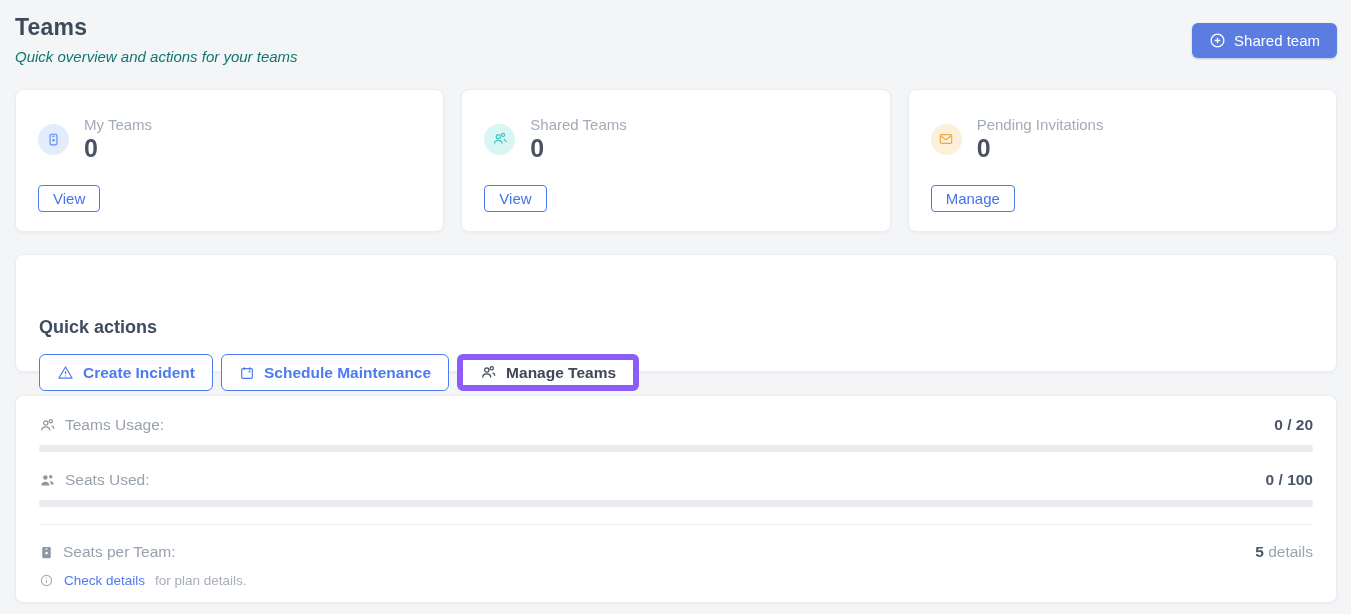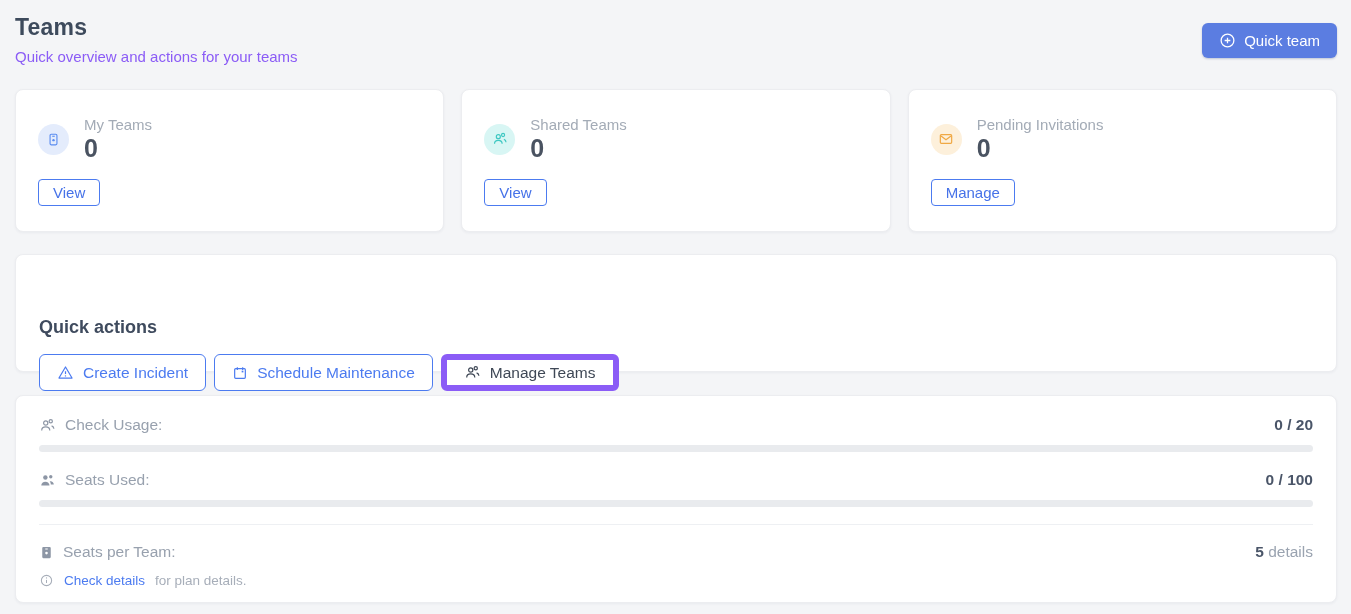--- a/index.html
+++ b/index.html
@@ -8,21 +8,21 @@
     background:#f4f5f7;
     font-family:"Liberation Sans", sans-serif;
     color:#3d4a5c;
     overflow:hidden;
   }
   .page { padding:14px 14px 0 15px; }
 
   
   .header { display:flex; justify-content:space-between; align-items:flex-start; }
   .page-title { font-size:23px; font-weight:700; color:#3d4a5c; letter-spacing:.2px; }
-  .page-subtitle { font-size:15px; color:#8b5cf6; margin-top:7px; }
+  .page-subtitle { font-size:15px; color:#0f766e; margin-top:7px;font-style:italic; }
   .create-btn {
     margin-top:9px; height:35px; padding:0 17px;
     background:#5b7de1; color:#fff; border:none; border-radius:6px;
     font-size:15px; font-family:inherit;
     display:inline-flex; align-items:center; gap:8px; cursor:pointer;
     box-shadow:0 1px 2px rgba(40,60,120,.25);
   }
   .create-btn svg { display:block; }
 
   
@@ -34,36 +34,36 @@
     padding:26px 22px 22px;
   }
   .stat-top { display:flex; align-items:center; gap:15px; }
   .icon-circle { width:31px; height:31px; border-radius:50%; display:flex; align-items:center; justify-content:center; flex:none; }
   .ic-blue   { background:#e4ecfc; color:#5a8cf0; }
   .ic-teal   { background:#d8f6f4; color:#3ec8c2; }
   .ic-orange { background:#fdf0db; color:#f0a843; }
   .stat-label { font-size:15px; color:#a3abb6; }
   .stat-value { font-size:25px; font-weight:700; color:#4a5361; line-height:1.1; margin-top:2px; }
   .stat-action {
-    margin-top:16px; background:#fff; border:1px solid #4c7bf0; color:#4672e8;
+    margin-top:22px; background:#fff; border:1px solid #4c7bf0; color:#4672e8;
     border-radius:4px; padding:4px 14px; font-size:15px; font-family:inherit; cursor:pointer;
   }
 
   
   .panel {
     background:#fff; border:1px solid #ecedf0; border-radius:8px;
     box-shadow:0 1px 3px rgba(25,39,70,.05);
   }
   .quick-panel { margin-top:22px; height:118px; padding:22px 23px; }
   .panel-heading { font-size:18px; font-weight:700; color:#3f4b5e;margin-top:40px; }
   .qa-row { display:flex; gap:8px; margin-top:16px; }
   .qa-btn {
     height:37px; padding:0 17px; background:#fff; border-radius:6px;
     font-size:15.5px; font-family:inherit; cursor:pointer;
-    display:inline-flex; align-items:center; gap:9px;
+    display:inline-flex; align-items:center; gap:9px;font-weight:bold;
   }
   .qa-primary { color:#4c7bf0; border:1px solid #4c7bf0; }
   .qa-default { color:#3f4856; border:6px solid #8b5cf6;text-align:center; }
   .qa-btn svg { display:block; }
 
   
   .usage-panel { margin-top:23px; height:208px; padding:20px 23px 22px; }
   .usage-row { display:flex; justify-content:space-between; align-items:center; }
   .usage-label { display:flex; align-items:center; gap:9px; color:#98a1ae; font-size:15.5px; }
   .usage-label svg { color:#8d96a5; display:block; }
@@ -88,21 +88,21 @@
       <div class="page-title">Teams</div>
       <div class="page-subtitle">Quick overview and actions for your teams</div>
     </div>
     <button class="create-btn">
       <span>
         <svg width="17" height="17" viewBox="0 0 24 24" fill="none" stroke="currentColor" stroke-width="1.8">
           <circle cx="12" cy="12" r="9"></circle>
             <path d="M12 8v8M8 12h8"></path>
         </svg>
       </span>
-      <span>Quick team</span>
+      <span>Shared team</span>
     </button>
   </div>
 
   <div class="cards-row">
 
     <div class="stat-card">
       <div class="stat-top">
         <div class="icon-circle ic-blue">
           <svg width="15" height="15" viewBox="0 0 24 24" fill="none" stroke="currentColor" stroke-width="1.8">
             <rect x="6.5" y="3.5" width="11" height="17" rx="2"></rect>
@@ -196,21 +196,21 @@
     <div class="usage-row">
       <div class="usage-label">
         <span>
           <svg width="17" height="17" viewBox="0 0 24 24" fill="none" stroke="currentColor" stroke-width="1.7">
             <circle cx="9.5" cy="8.5" r="3"></circle>
               <path d="M3.8 19c0-3 2.6-5 5.7-5s5.7 2 5.7 5"></path>
             <circle cx="16.6" cy="6" r="2.3"></circle>
               <path d="M17.8 12.6c1.9 .6 3.2 2.2 3.2 4.1"></path>
           </svg>
         </span>
-        <span>Check Usage:</span>
+        <span>Teams Usage:</span>
       </div>
       <div class="usage-value">0 / 20</div>
     </div>
     <div class="track">
       <div class="fill" style="width: 0%;"></div>
     </div>
 
     <div class="usage-row row-gap">
       <div class="usage-label">
         <span>

